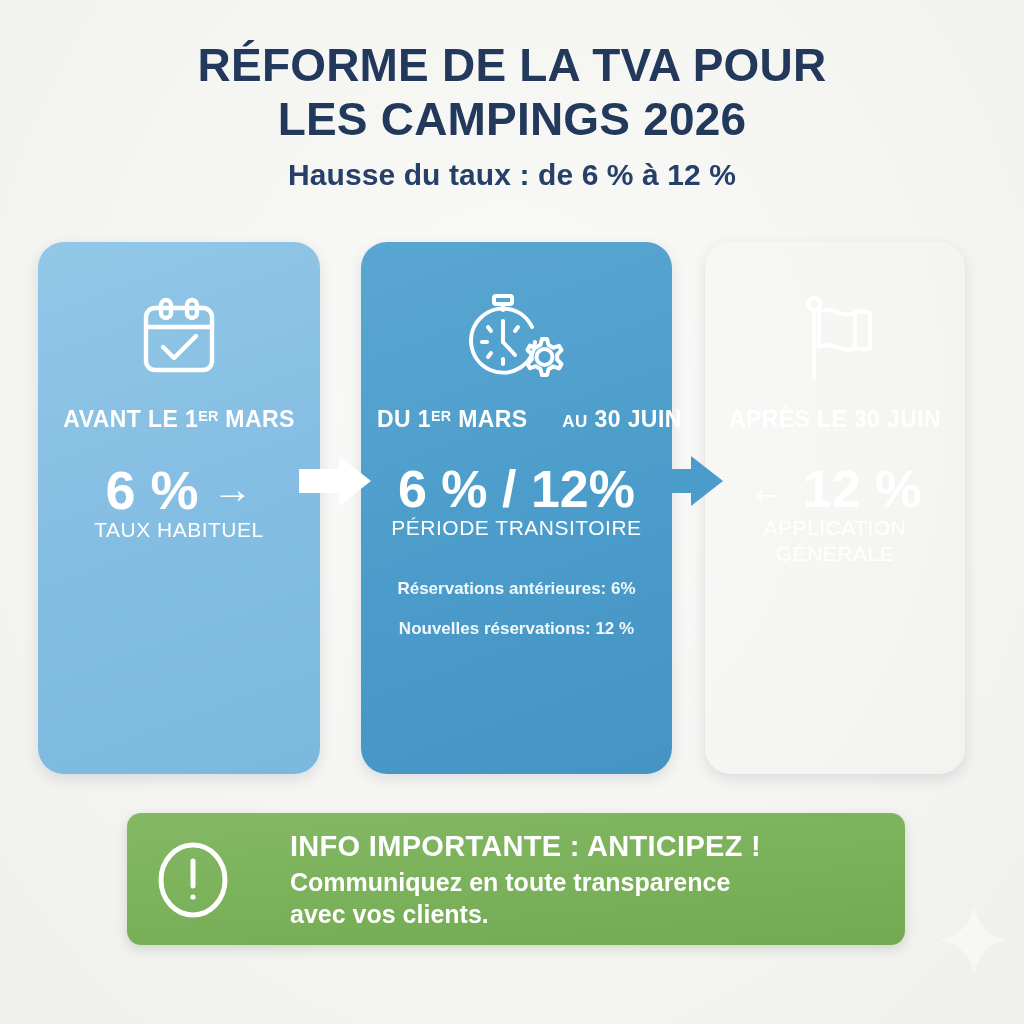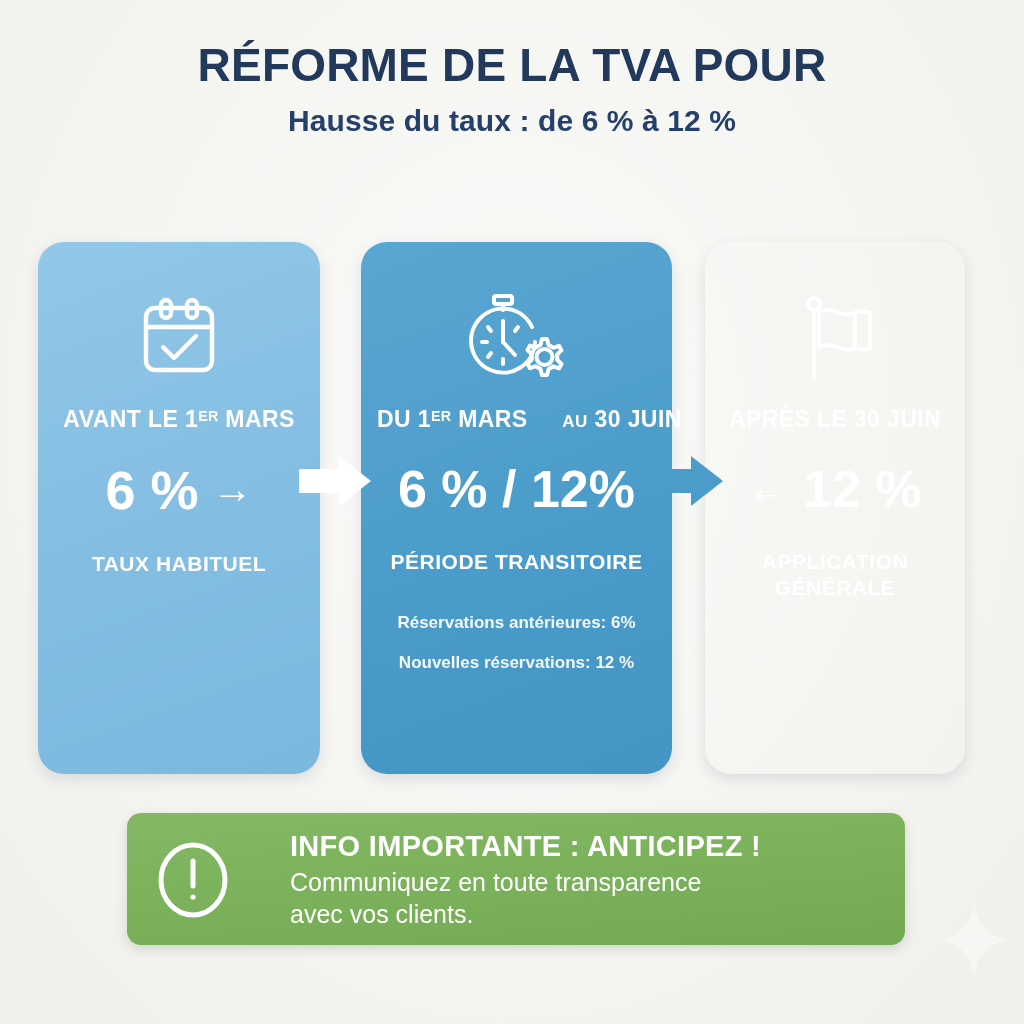--- a/index.html
+++ b/index.html
@@ -124,23 +124,22 @@
     gap: 14px;
   }
   .card-2 .card-rate { font-size: 52px; gap: 10px; }
   .card-3 .card-rate { font-size: 52px; gap: 16px; }
   .rate-arrow {
     font-size: .74em;
     font-weight: normal;
     line-height: 1;
   }
   .card-label {
-    margin-top: 34px;
     font-size: 21px;
-    font-weight: bold;
+    font-weight: normal;
     letter-spacing: .5px;
     line-height: 26px;
   }
   .card-details {
     margin-top: 28px;
     font-size: 17px;
     font-weight: bold;
     line-height: 40px;
     color: #f2f8fc;
   }
@@ -180,37 +179,38 @@
   .alert-text { text-align: left; }
   .alert-title {
     font-size: 29px;
     font-weight: bold;
     letter-spacing: .3px;
     line-height: 34px;
   }
   .alert-body {
     margin-top: 3px;
     font-size: 25px;
-    font-weight: normal;
+    font-weight: bold;
     line-height: 32px;
   }
   .alert-body .l2 { display: block; }
 </style>
 </head>
 <body>
 
 <div class="bg-texture"></div>
 
 <svg class="sparkle" viewBox="0 0 100 100" aria-hidden="true">
   <path d="M50 4 C54 30 70 46 96 50 C70 54 54 70 50 96 C46 70 30 54 4 50 C30 46 46 30 50 4 Z" fill="#ffffff" opacity="0.6"></path>
 </svg>
 
 <div class="header">
   <h1 class="title">
     <span class="l1">RÉFORME DE LA TVA POUR</span>
+    <span class="l2">LES CAMPINGS 2026</span>
   </h1>
   <div class="subtitle">Hausse du taux : de 6 % à 12 %</div>
 </div>
 
 <div class="cards">
 
   <div class="card card-1">
     <div class="card-icon">
       <svg width="92" height="86" viewBox="0 0 92 86" aria-hidden="true">
         <g fill="none" stroke="#ffffff" stroke-width="4.4" stroke-linecap="round" stroke-linejoin="round">

